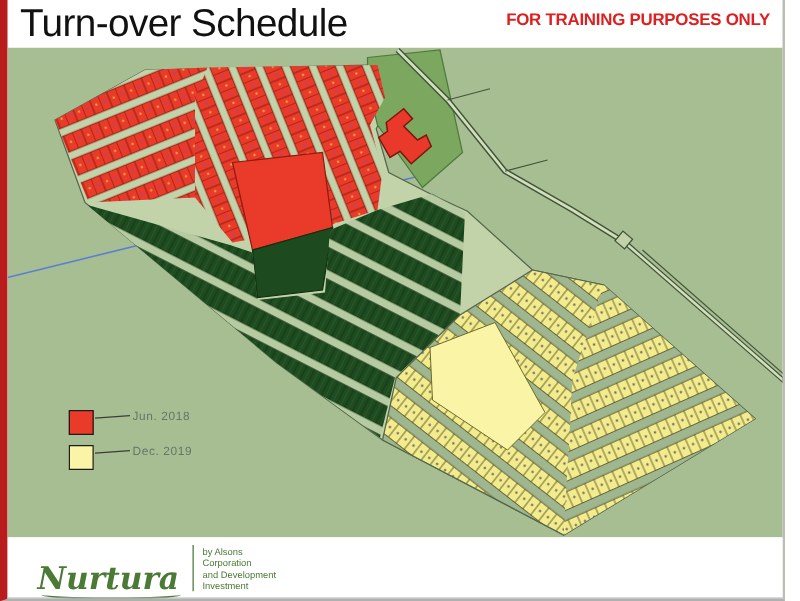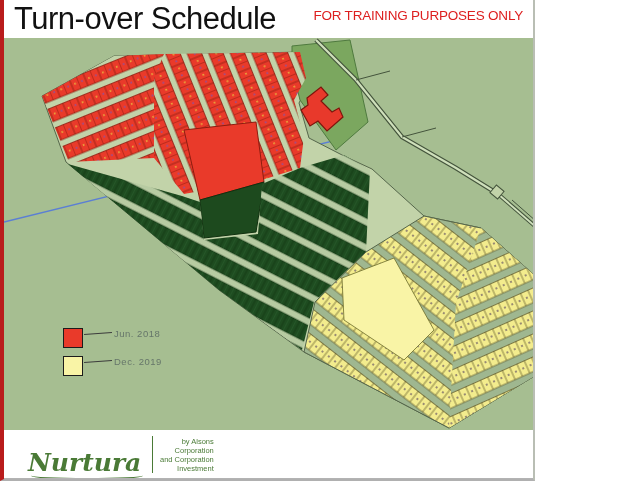--- a/index.html
+++ b/index.html
@@ -1,47 +1,47 @@
 <!DOCTYPE html>
 <html><head>
 <meta charset="utf-8">
 <style>
   html,body{margin:0;padding:0;background:#ffffff;}
   .slide{
-    position:relative;width:535px;height:481px;overflow:hidden;
+    position:relative;width:628px;height:481px;overflow:hidden;
     background:#ffffff;box-sizing:border-box;
-    border-left:4px solid #b91c1c;border-right:2px solid #b9beb4;border-bottom:2px solid #b0b0b0;
+    border-left:6px solid #b91c1c;border-right:2px solid #b9beb4;border-bottom:2px solid #b0b0b0;
     font-family:"Liberation Sans",sans-serif;
   }
   .page-title{
     position:absolute;left:10px;top:1px;margin:0;
     font-size:31px;font-weight:400;color:#111;letter-spacing:-0.5px;white-space:nowrap;
   }
   .training-banner{
     position:absolute;right:10px;top:8px;
-    font-size:13.5px;font-weight:400;letter-spacing:-0.2px;white-space:nowrap;margin-left:28px;
+    font-size:13.5px;font-weight:700;letter-spacing:-0.2px;white-space:nowrap;margin-left:28px;
   }
   .map-wrap{position:absolute;left:0;top:38px;width:640px;height:392px;}
   .map-wrap svg{display:block;}
   
-  .legend{position:absolute;left:59px;top:328px;}
+  .legend{position:absolute;left:49px;top:328px;}
   .legend-item{display:flex;align-items:flex-start;margin-bottom:9px;height:19px;}
   .legend-swatch{width:18px;height:18px;border:1px solid #1c1c1c;flex:0 0 auto;}
   .legend-line{width:28px;height:0;border-top:1px solid #3c3c3c;margin:5px 2px 0 1px;transform:rotate(-4deg);}
   .legend-label{font-size:9.5px;color:#66766a;margin-top:0;letter-spacing:0.5px;white-space:nowrap;}
   
   .footer{position:absolute;left:0;top:430px;width:640px;height:51px;background:#ffffff;}
   .footer-rule{position:absolute;left:0;bottom:0;width:100%;height:3px;background:#b3b3b3;}
   .logo{position:absolute;left:24px;top:20px;width:118px;text-align:left;}
   .logo-brand{font-family:"DejaVu Serif",serif;font-style:italic;font-weight:700;font-size:25px;line-height:25px;display:block;}
   .logo-swoosh{width:112px;height:7px;border-bottom:2px solid #4a7a36;border-radius:50%;margin:-4px auto 0 auto;}
   .logo-tagline{display:block;font-size:6.5px;letter-spacing:3.5px;margin-top:3px;white-space:nowrap;}
   .logo-divider{position:absolute;left:148px;top:6px;width:1px;height:37px;background:#4a7a36;}
   .logo-byline{position:absolute;left:156px;top:7px;font-size:7.5px;line-height:9px;text-align:left;}
-  .logo-byline span{display:block;text-align:right;}
+  .logo-byline span{display:block;}
 </style>
 </head>
 <body>
 
 <div class="slide">
 
   <h1 class="page-title">Turn-over Schedule</h1>
 
   <div class="training-banner" style="color: rgb(221, 31, 31);">FOR TRAINING PURPOSES ONLY</div>
 
@@ -132,19 +132,19 @@
   <div class="footer">
     <div class="logo">
       <span class="logo-brand" style="color: rgb(74, 122, 54);">Nurtura</span>
       <div class="logo-swoosh"></div>
       <span class="logo-tagline" style="color: rgb(74, 122, 54);">LAND &amp; HOME</span>
     </div>
     <div class="logo-divider"></div>
     <div class="logo-byline" style="color: rgb(74, 122, 54);">
       <span>by Alsons</span>
       <span>Corporation</span>
-      <span>and Corporation</span>
+      <span>and Development</span>
       <span>Investment</span>
     </div>
     <div class="footer-rule"></div>
   </div>
 
 </div>
 
 </body></html>

